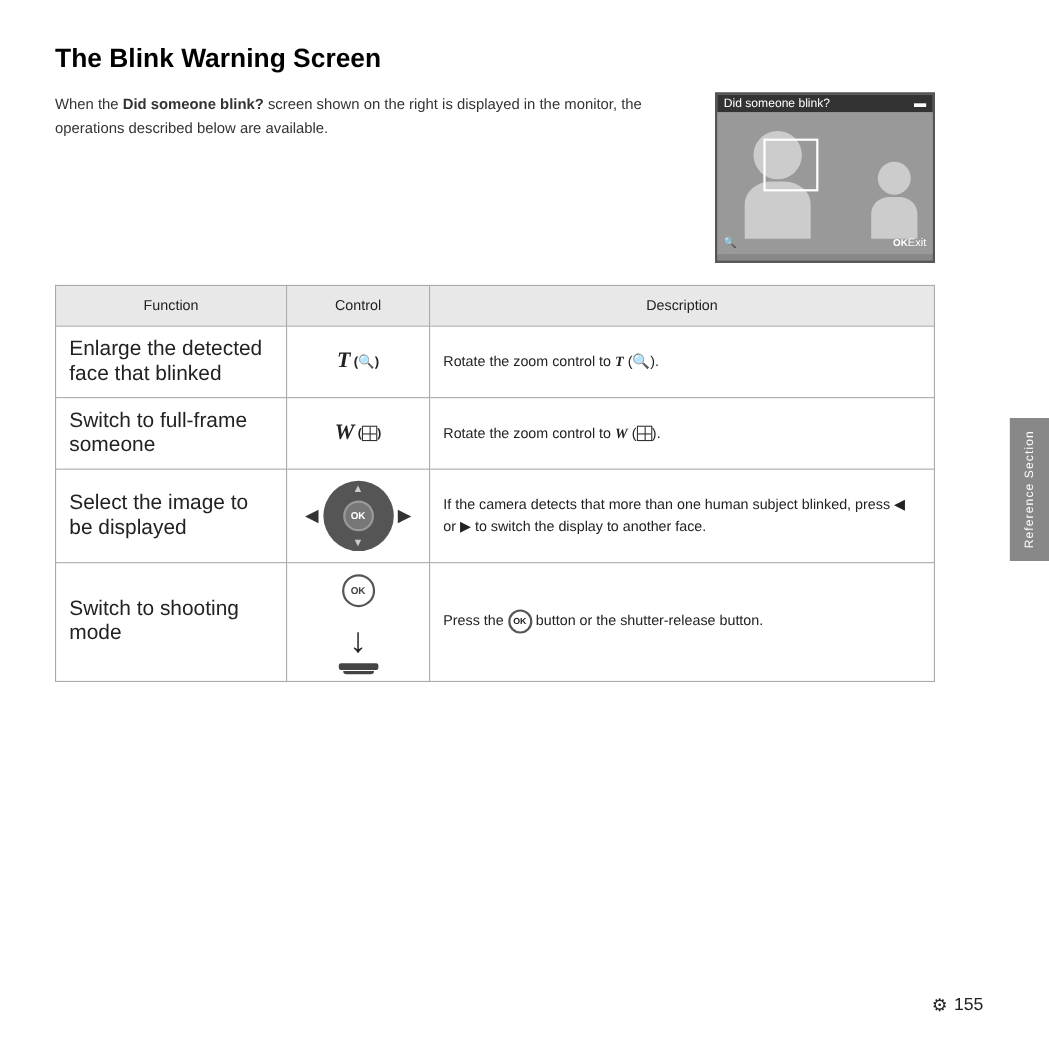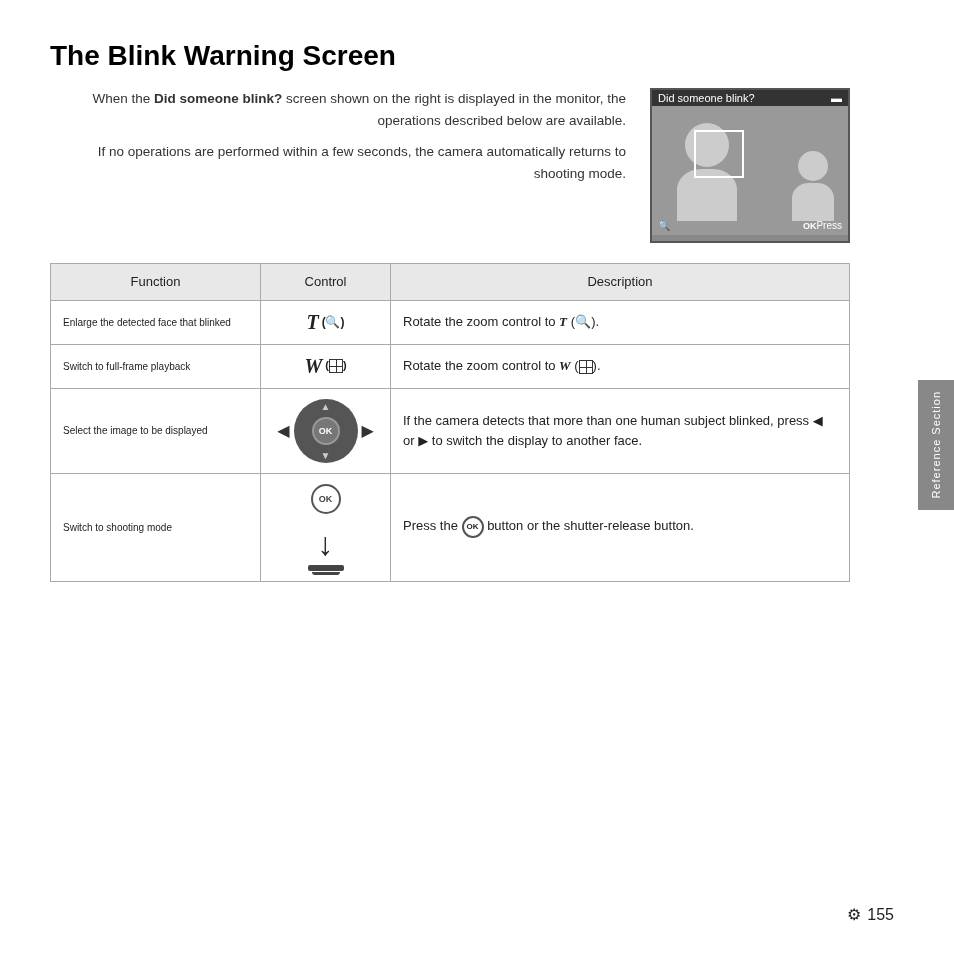--- a/index.html
+++ b/index.html
@@ -13,31 +13,30 @@
       position: relative;
       overflow: hidden;
     }
 
     .page-content {
       padding: 40px 50px 40px 50px;
       max-width: 900px;
     }
 
     h1 {
-      font-size: 28px;
+      font-size: 24px;
       font-weight: bold;
       margin-bottom: 16px;
       color: #000;
     }
 
     .intro-section {
       display: flex;
       gap: 24px;
       margin-bottom: 20px;
-      text-align: right;
     }
 
     .intro-text {
       flex: 1;
       font-size: 13.5px;
       line-height: 1.6;
       color: #333;
     }
 
     .intro-text p {
@@ -132,21 +131,21 @@
     }
 
     .data-table td {
       border: 1px solid #aaa;
       padding: 10px 12px;
       vertical-align: middle;
     }
 
     .col-function {
       width: 210px;
-      font-size: 10px;
+      font-size: 19px;
     }
 
     .col-control {
       width: 130px;
       text-align: center;
     }
 
     .col-description {
       font-size: 13px;
       line-height: 1.5;
@@ -357,21 +356,20 @@
 <body>
 
 <div class="page-content">
   <h1>The Blink Warning Screen</h1>
 
   <div class="intro-section">
     <div class="intro-text">
       <p>
         <span>When the </span><strong>Did someone blink?</strong><span> screen shown on the right is displayed in the monitor, the operations described below are available.</span>
       </p>
-      <p>If no operations are performed within a few seconds, the camera automatically returns to shooting mode.</p>
     </div>
 
     <div class="camera-screen">
       <div class="camera-screen-header">
         <span>Did someone blink?</span>
         <span>▬</span>
       </div>
       <div class="camera-screen-body">
 
         <div style="position:absolute; bottom:14px; left:25px;">
@@ -380,21 +378,21 @@
         </div>
 
         <div style="position:absolute; bottom:14px; right:14px;">
           <div class="person-head" style="width:30px;height:30px;"></div>
           <div class="person-body" style="width:42px;height:38px;"></div>
         </div>
 
         <div class="face-box" style="top:24px; left:42px; width:50px; height:48px;"></div>
         <div class="screen-bottom-left">🔍</div>
         <div class="screen-bottom-right">
-          <span style="font-weight:bold;font-size:9px;">OK</span><span>Press</span>
+          <span style="font-weight:bold;font-size:9px;">OK</span><span>Exit</span>
         </div>
       </div>
     </div>
   </div>
 
   <table class="data-table">
     <thead>
       <tr>
         <th class="col-function">Function</th>
         <th class="col-control">Control</th>
@@ -410,21 +408,21 @@
             <strong style="font-family:serif; font-size:20px; font-style:italic;">T</strong>
             <span style="font-size:12px;">(🔍)</span>
           </span>
         </td>
         <td class="col-description">
           Rotate the zoom control to <strong style="font-family:serif; font-style:italic;">T</strong> (🔍).
         </td>
       </tr>
 
       <tr>
-        <td class="col-function">Switch to full-frame playback</td>
+        <td class="col-function">Switch to full-frame someone</td>
         <td class="col-control">
           <span class="control-symbol">
             <strong style="font-family:serif; font-size:20px; font-style:italic;">W</strong>
             <span style="font-size:11px;">(<span class="grid-icon"></span>)</span>
           </span>
         </td>
         <td class="col-description">
           Rotate the zoom control to <strong style="font-family:serif; font-style:italic;">W</strong> (<span class="grid-icon"></span>).
         </td>
       </tr>

